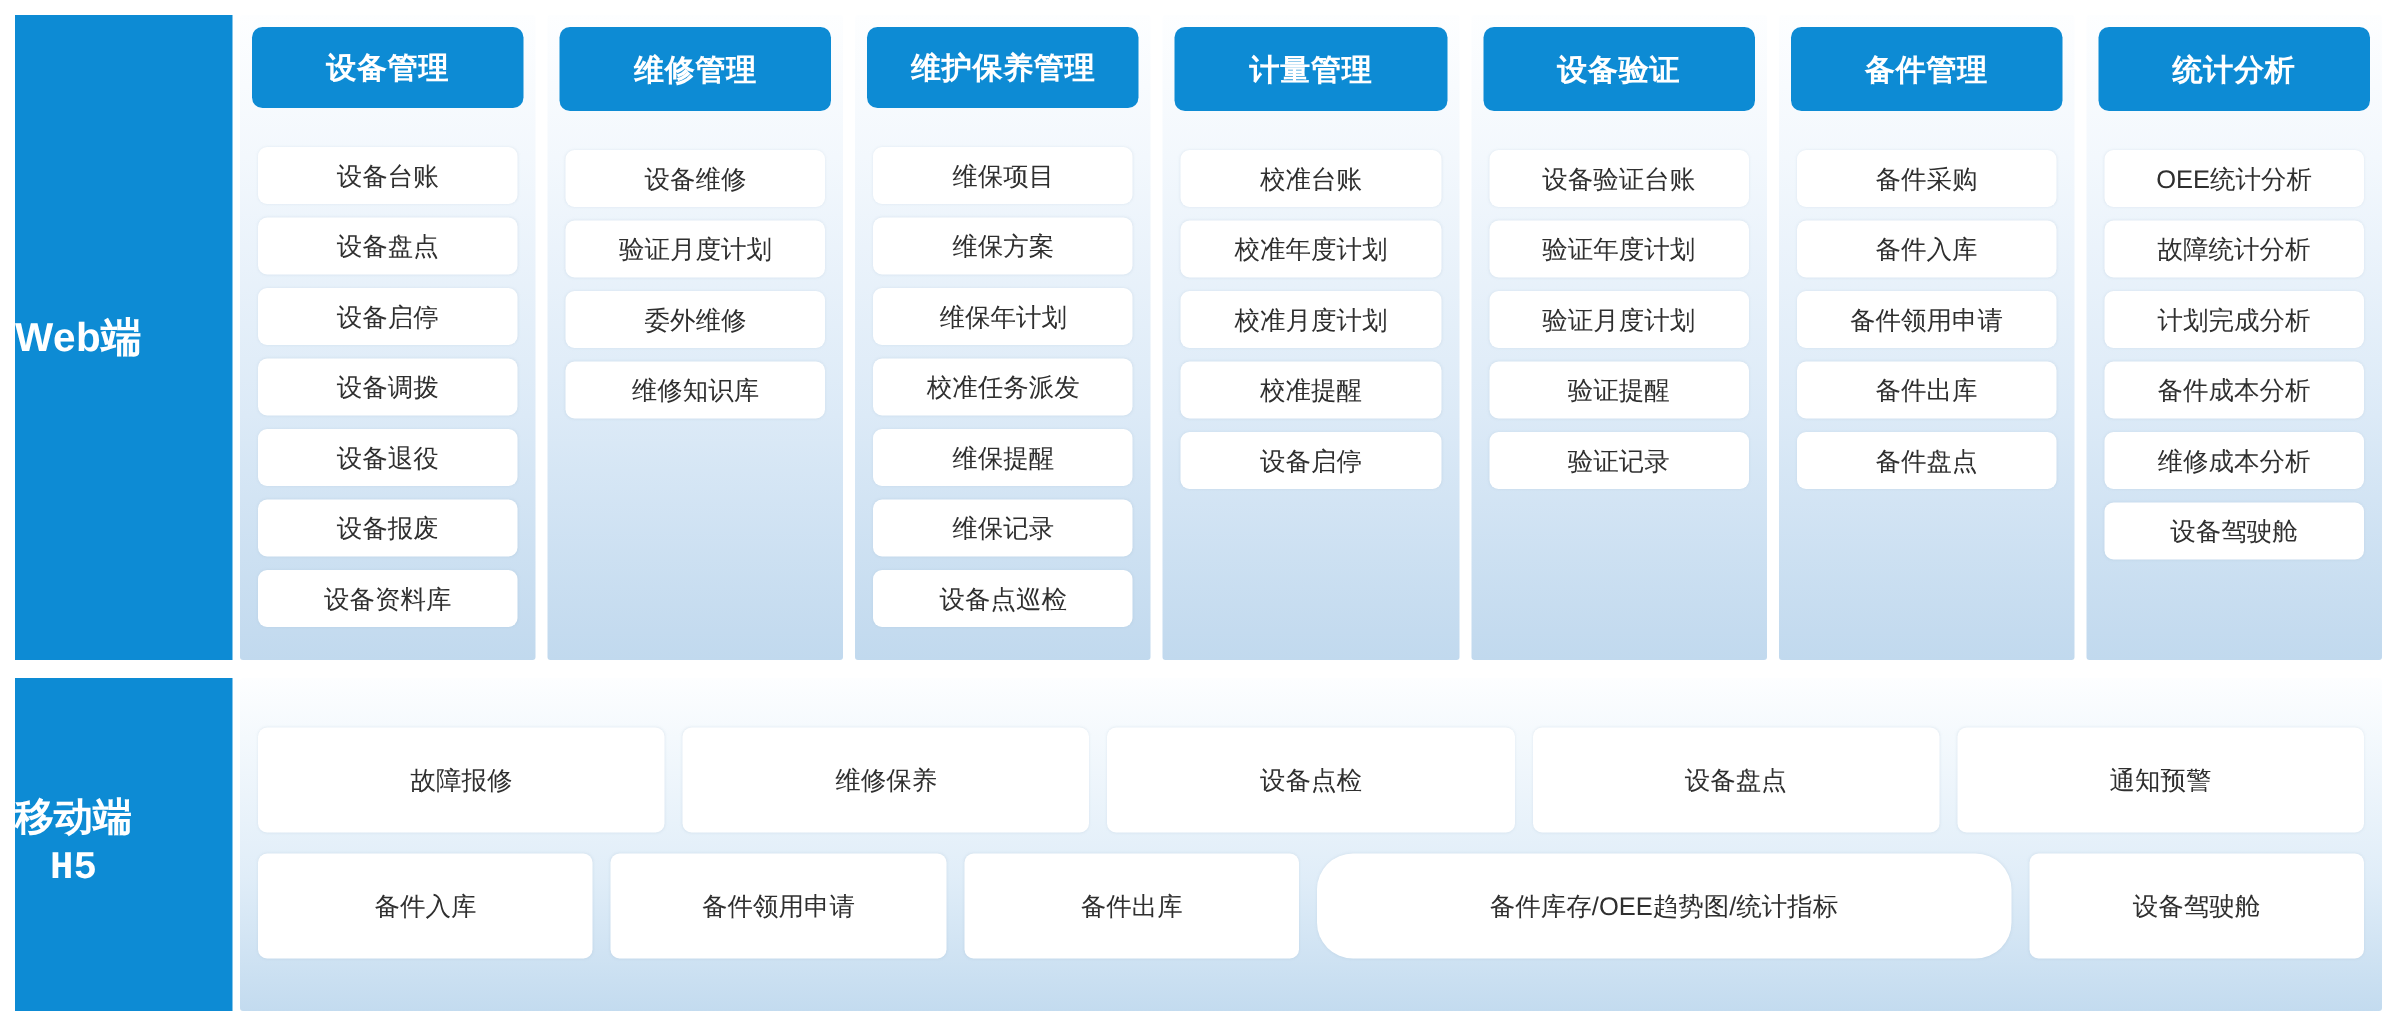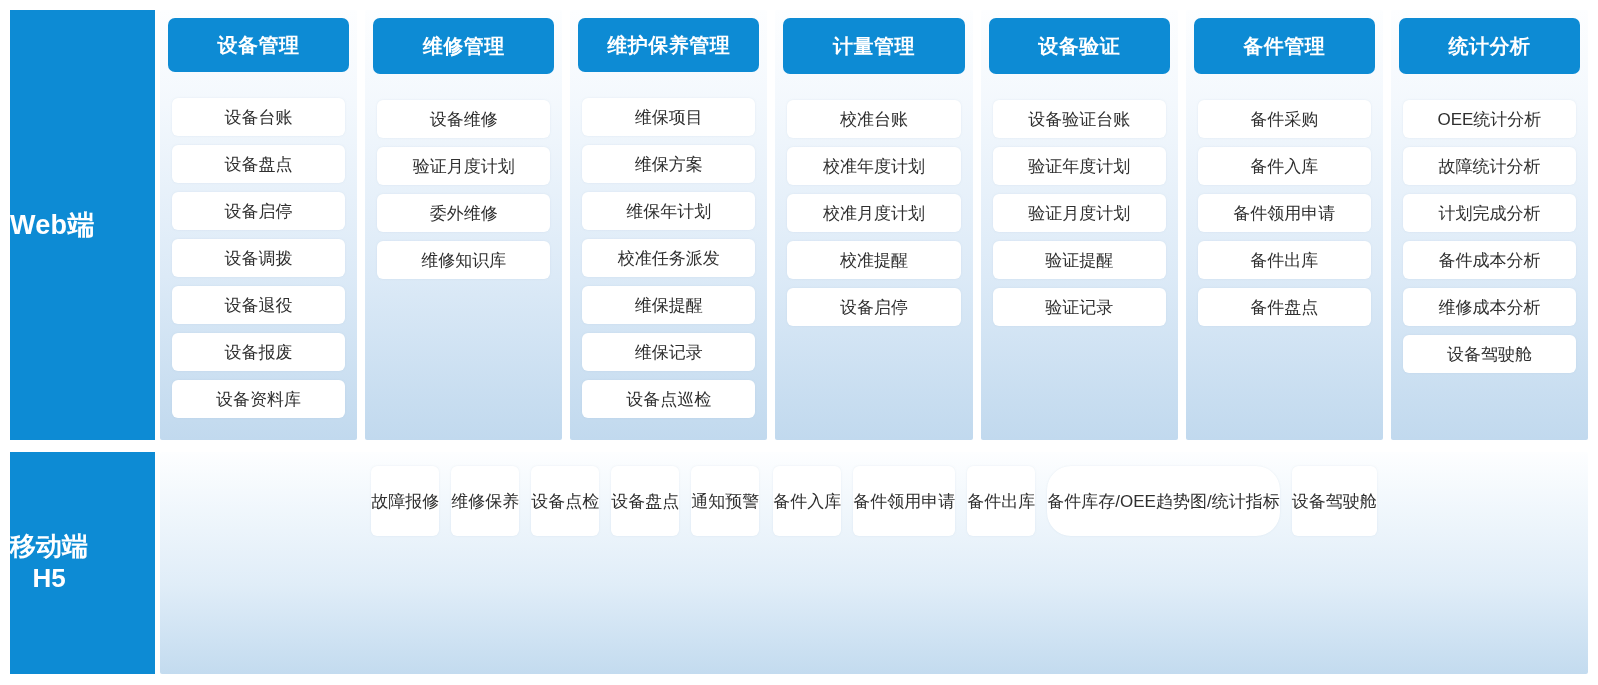--- a/index.html
+++ b/index.html
@@ -45,20 +45,21 @@
     text-align: center;
     font-weight: bold;
     line-height: 1.22;
   }
   .side-label.web-label {
     font-size: 27px;
     letter-spacing: 0.3px;
   }
   .side-label.mobile-label {
     font-size: 26px;
+    font-family: Liberation Mono, monospace;
   }
   .side-label .lbl-line { display: block; }
 
   .columns-wrap {
     flex: 1 1 auto;
     display: flex;
     flex-direction: row;
     gap: 8px;
     padding-left: 5px;
     box-sizing: border-box;
@@ -122,21 +123,21 @@
     flex-direction: row;
     align-items: stretch;
   }
 
   .mobile-panel {
     flex: 1 1 auto;
     margin-left: 5px;
     background: linear-gradient(to bottom, #fdfeff 0%, #f4f9fd 18%, #e0edf8 60%, #c3dbef 100%);
     border-radius: 2px;
     display: flex;
-    flex-direction: row;
+    flex-direction: column;
     justify-content: center;
     gap: 14px;
     padding: 14px 12px 16px 12px;
     box-sizing: border-box;
   }
 
   .mobile-row {
     display: flex;
     flex-direction: row;
     gap: 12px;

